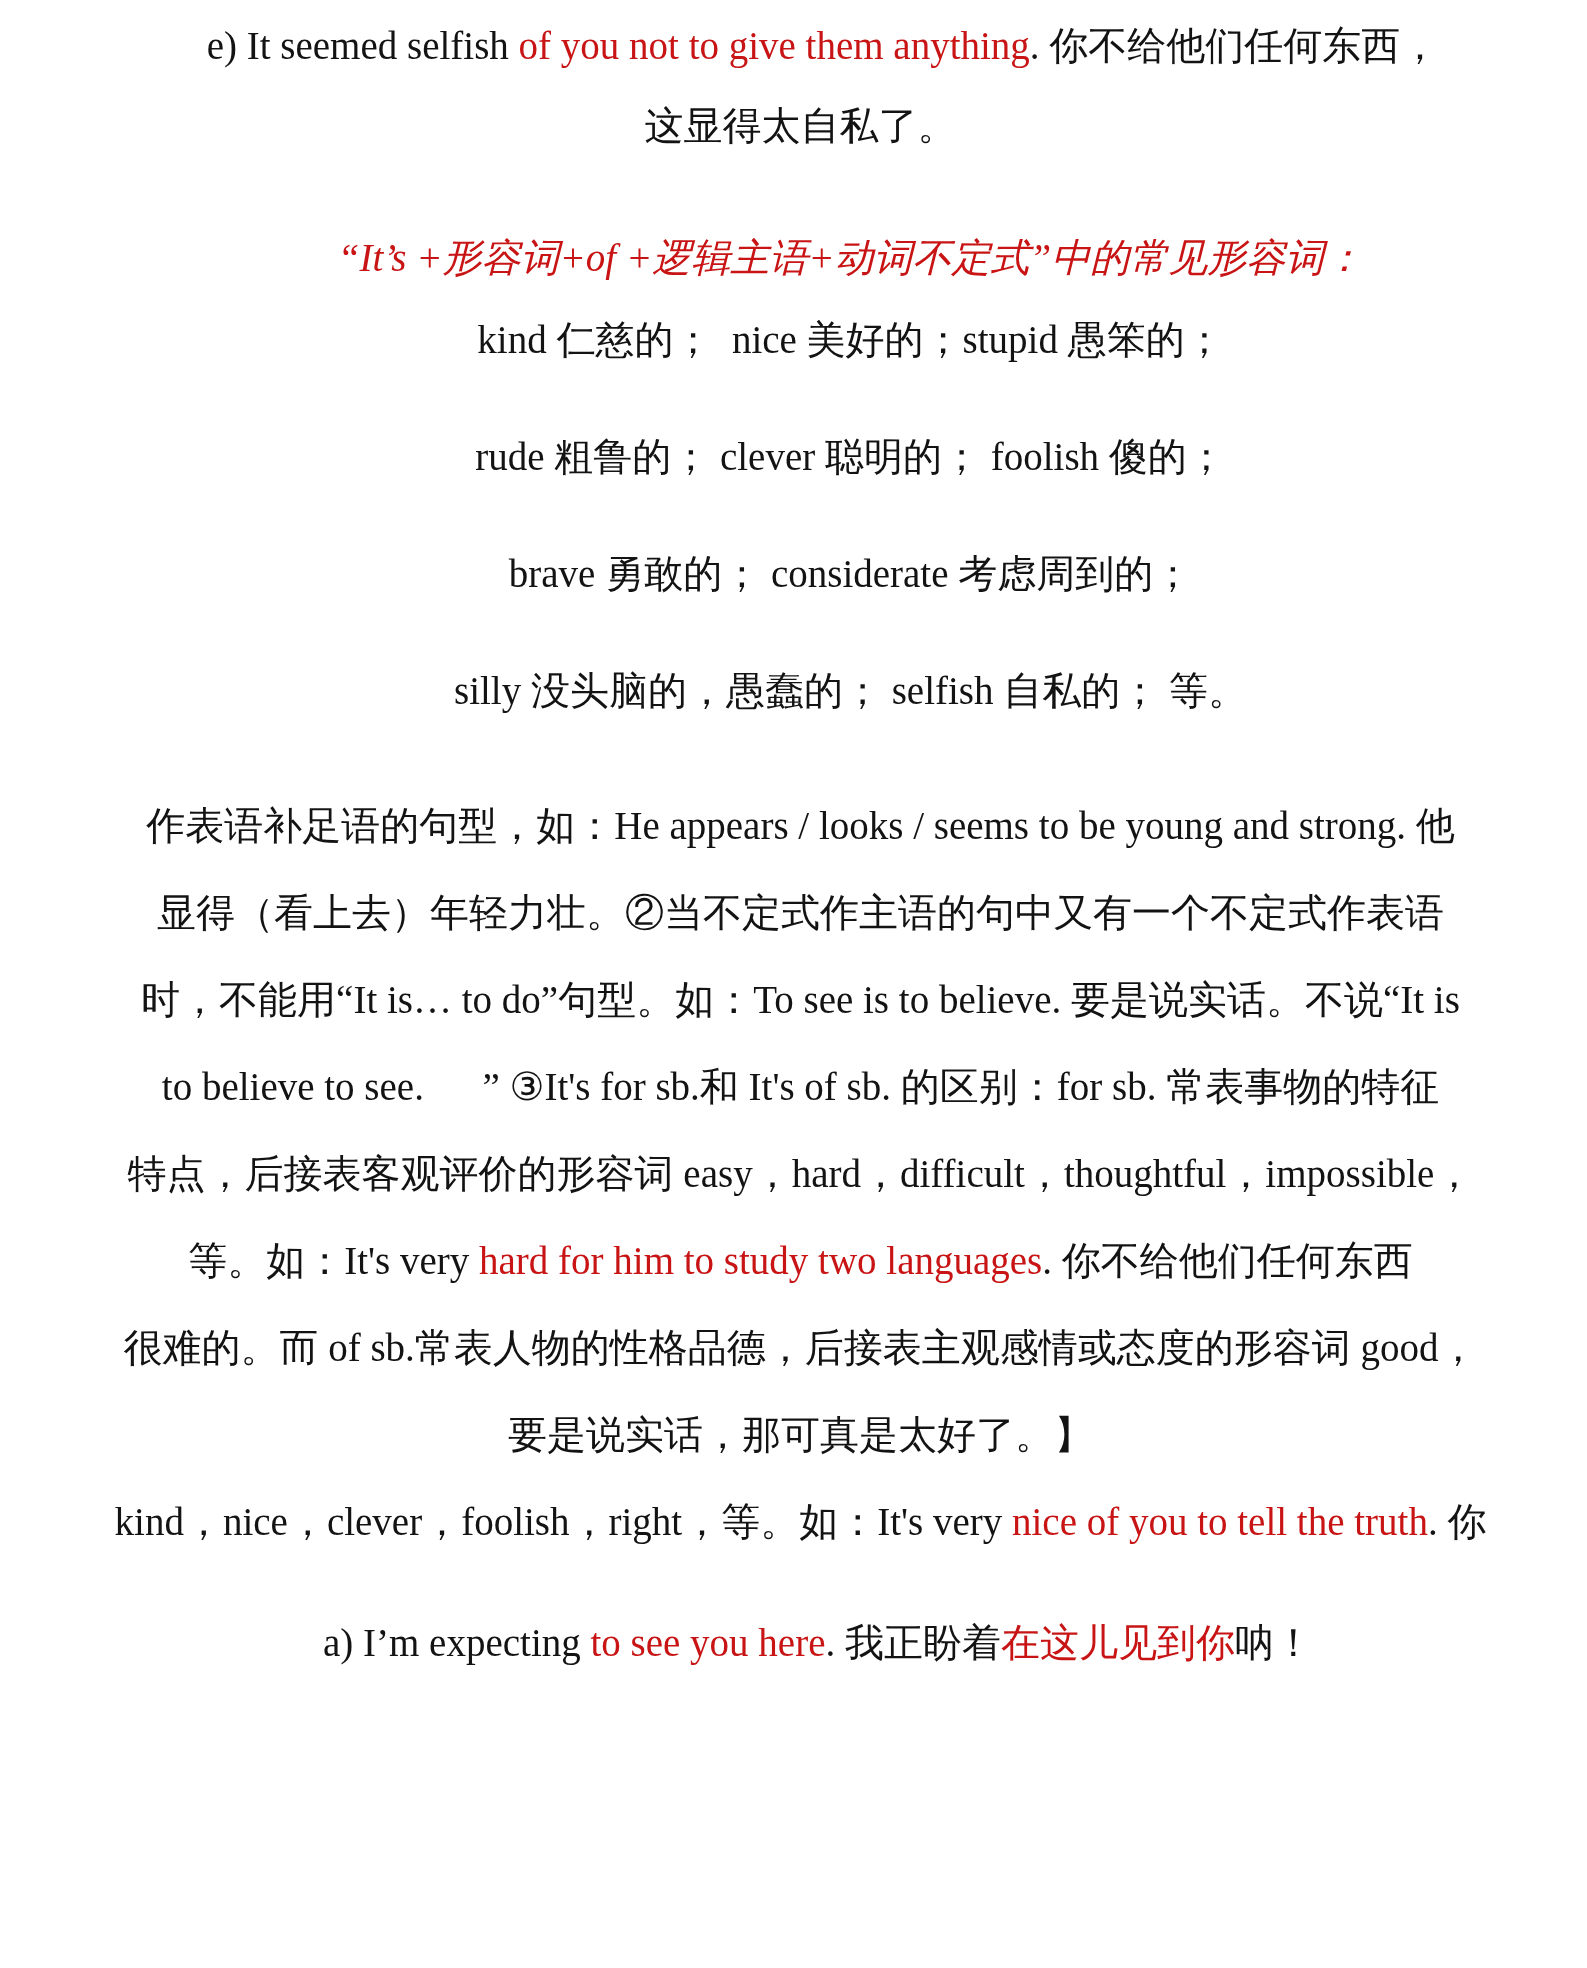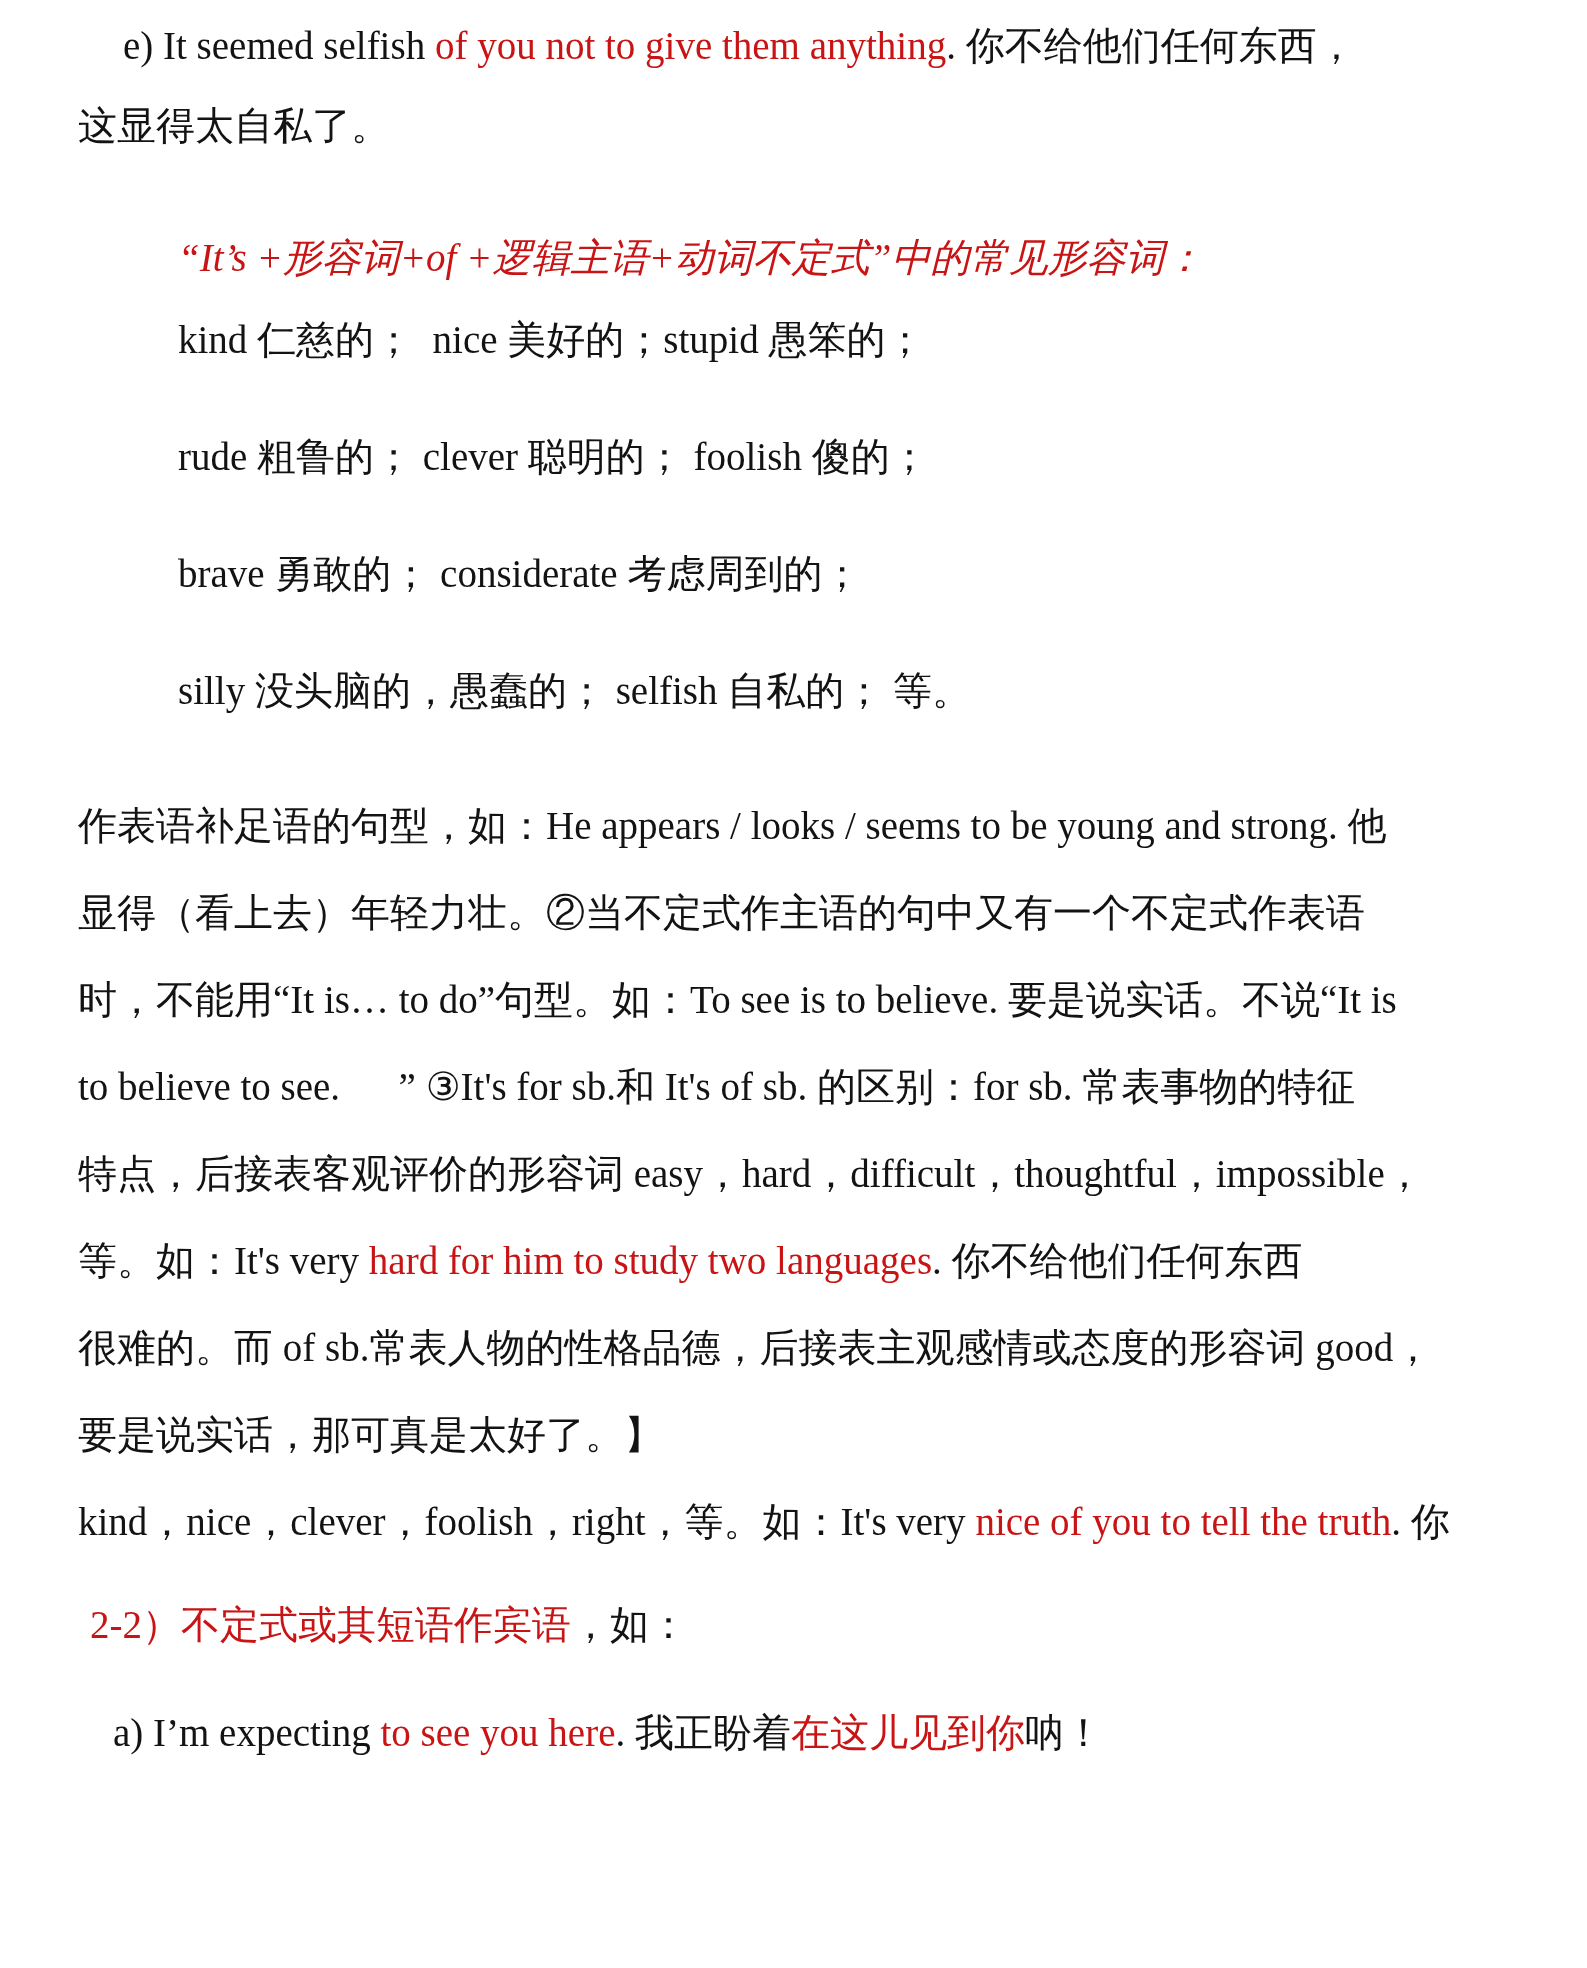--- a/index.html
+++ b/index.html
@@ -13,20 +13,21 @@
     overflow: hidden;
     font-family: "Liberation Serif", "DejaVu Serif", serif;
     color: #131313;
   }
   .doc {
     box-sizing: border-box;
     width: 1587px;
     height: 1968px;
     padding: 6px 64px 0 78px;
     font-size: 39px;
+    text-align: center;
   }
   .line {
     white-space: pre-wrap;
   }
   .red { color: #c81414; }
 
   .ex-e-line1 {
     line-height: 80px;
     margin-left: 45px;
   }
@@ -88,17 +89,16 @@
       <div class="line note-line"><span>显得（看上去）年轻力壮。②当不定式作主语的句中又有一个不定式作表语</span></div>
       <div class="line note-line"><span>时，不能用“It is… to do”句型。如：To see is to believe. 要是说实话。不说“It is</span></div>
       <div class="line note-line"><span>to believe to see.      ” ③It's for sb.和 It's of sb. 的区别：for sb. 常表事物的特征</span></div>
       <div class="line note-line"><span>特点，后接表客观评价的形容词 easy，hard，difficult，thoughtful，impossible，</span></div>
       <div class="line note-line"><span>等。如：It's very </span><span class="red">hard for him to study two languages</span><span>. 你不给他们任何东西</span></div>
       <div class="line note-line"><span>很难的。而 of sb.常表人物的性格品德，后接表主观感情或态度的形容词 good，</span></div>
       <div class="line note-line"><span>要是说实话，那可真是太好了。】</span></div>
       <div class="line note-line"><span>kind，nice，clever，foolish，right，等。如：It's very </span><span class="red">nice of you to tell the truth</span><span>. 你</span></div>
     </div>
 
-  <div class="line section-2-2"><span class="red">2-2）不定式或其短语作宾语</span><span>，如：</span></div>
 
   <div class="line ex-a-line"><span>a) I’m expecting </span><span class="red">to see you here</span><span>. 我正盼着</span><span class="red">在这儿见到你</span><span>呐！</span></div>
 
 </div>
 
 </body></html>

